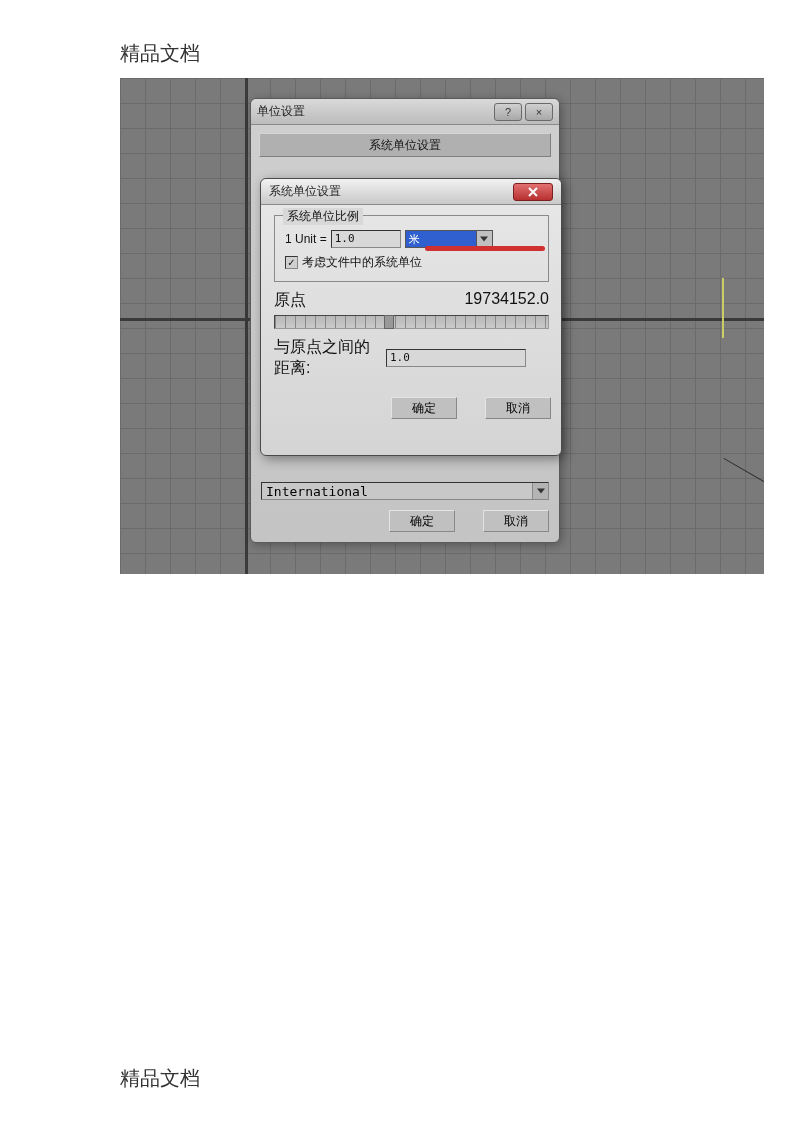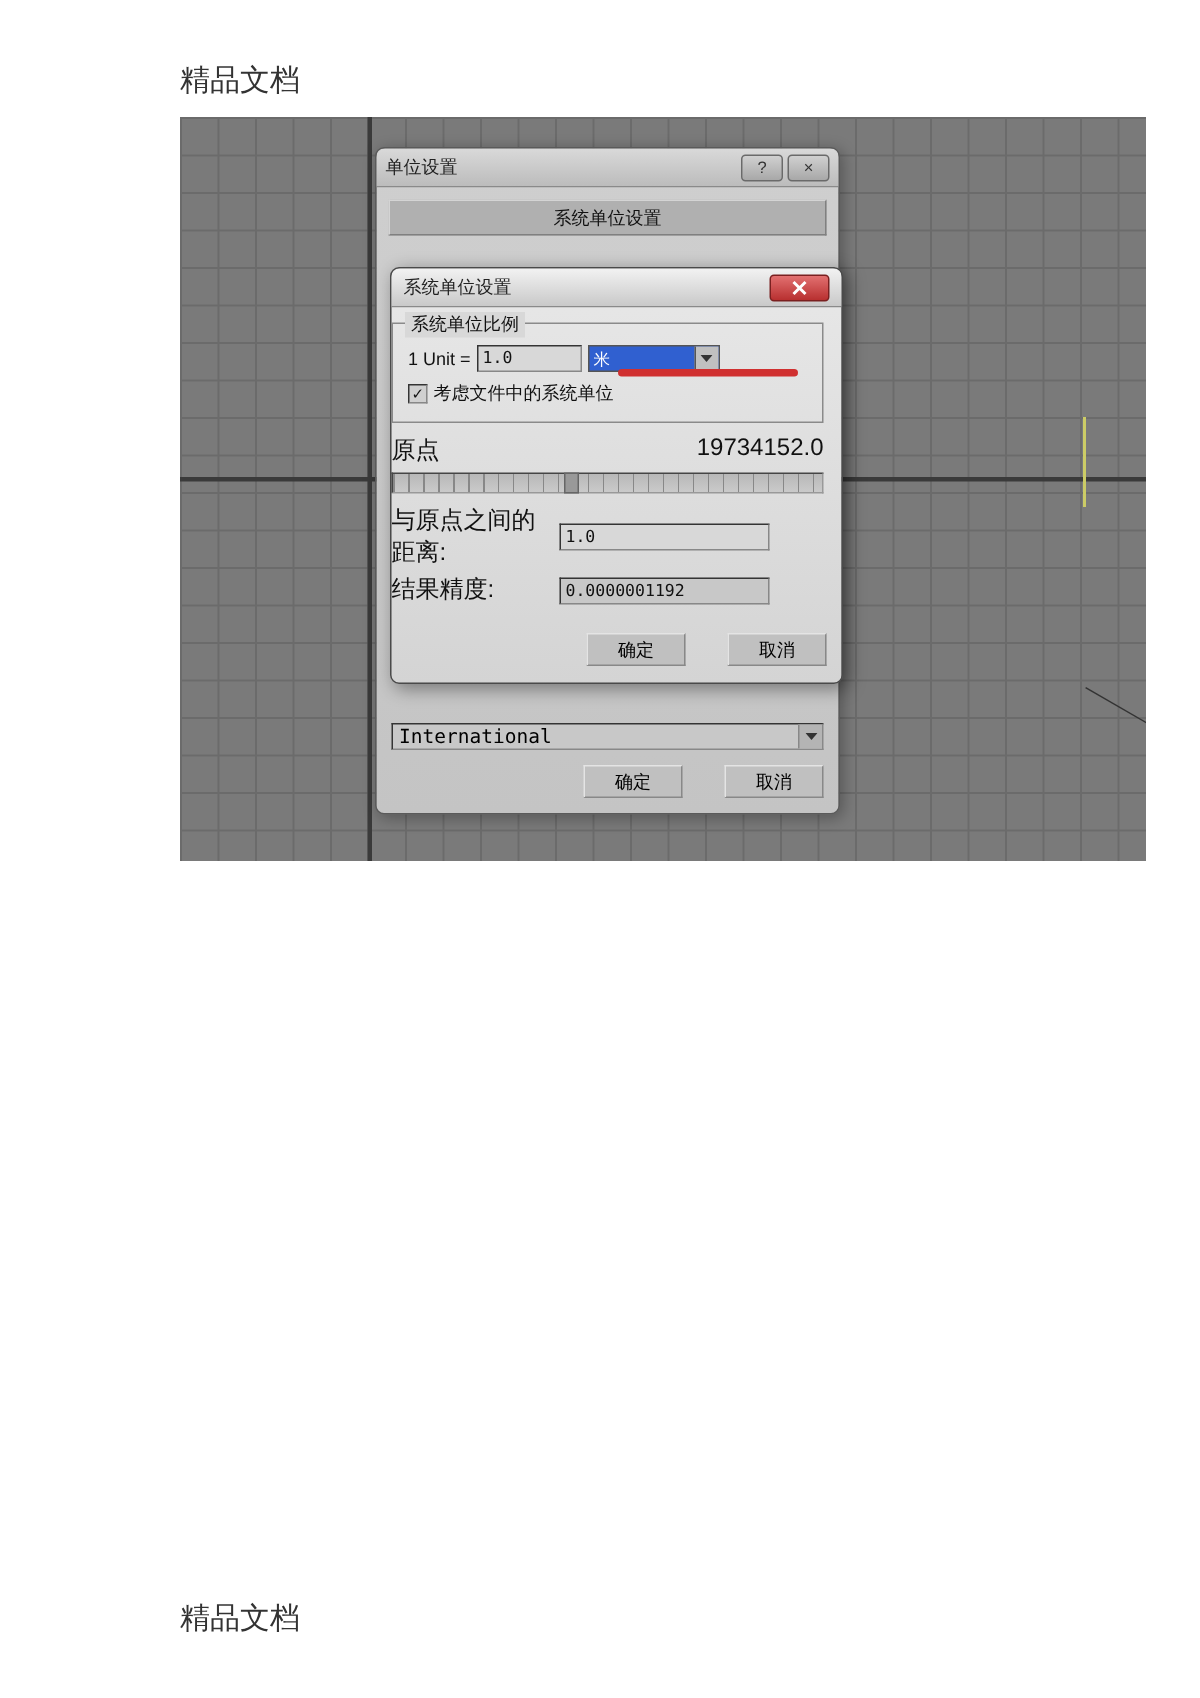--- a/index.html
+++ b/index.html
@@ -124,21 +124,21 @@
     width: 40px; height: 18px;
     margin-left:auto;
     border: 1px solid #7a2020;
     border-radius: 3px;
     background: linear-gradient(#e27070,#b83030);
     display:flex; align-items:center; justify-content:center;
   }
   .close-red svg { width:12px; height:12px; }
 
   .inner-body {
-    padding: 10px 12px 8px 0;
+    padding: 10px 12px 8px 13px;
     font-size: 12px;
     color:#111;
   }
 
   .groupbox {
     border: 1px solid #8a8a8a;
     padding: 14px 10px 10px 10px;
     position: relative;
     margin-bottom: 8px;
   }
@@ -321,23 +321,19 @@
       </div>
       <div class="slider">
         <div class="ticks"></div>
         <div class="thumb"></div>
       </div>
 
       <div class="label-field">
         <span class="lbl">与原点之间的距离:</span>
         <div class="textinput field-w">1.0</div>
       </div>
-      <div class="label-field">
-        <span class="lbl">结果精度:</span>
-        <div class="textinput field-w" style="background:#c8c8c8;">0.0000001192</div>
-      </div>
     </div>
     <div class="btn-row">
       <div class="btn3d">确定</div>
       <div class="btn3d">取消</div>
     </div>
   </div>
 </div>
 
 </body></html>

